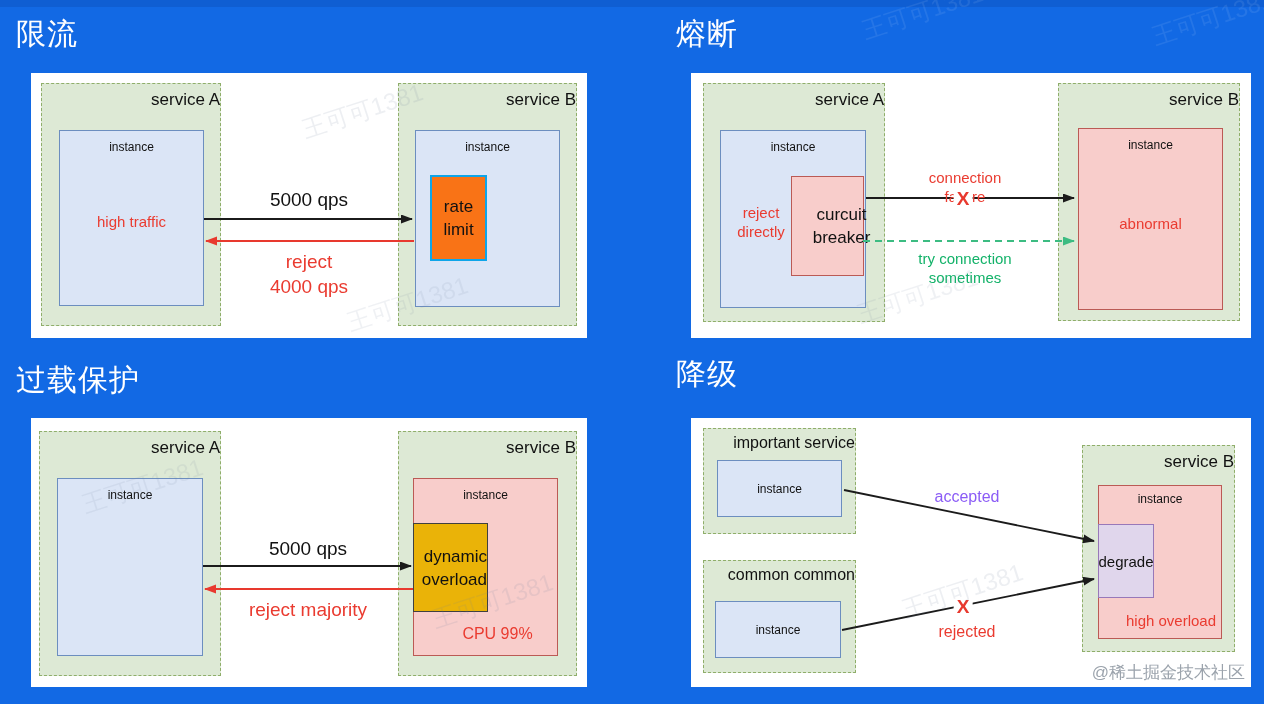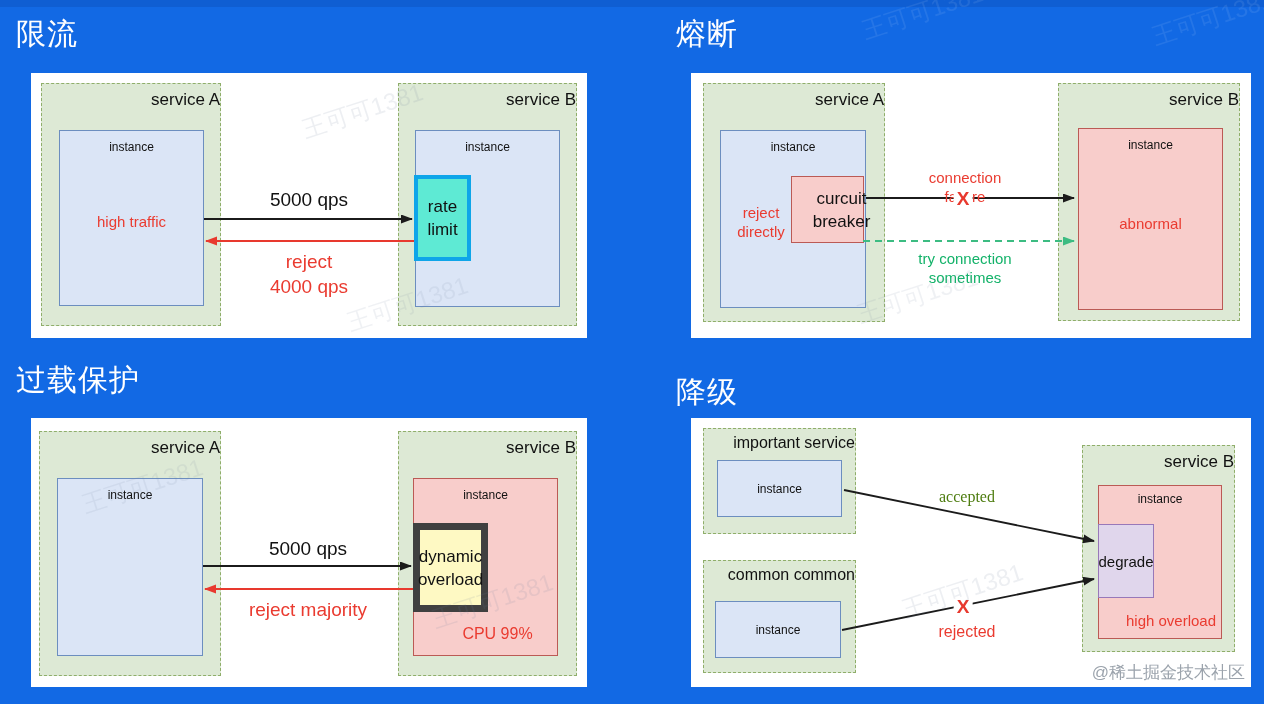--- a/index.html
+++ b/index.html
@@ -11,22 +11,22 @@
   .svc{position:absolute;background:#dde9d5;border:1.5px dashed #8fae6a;box-sizing:border-box;}
   .svc-label{position:absolute;top:6px;left:0;right:0;text-align:right;font-size:17px;color:#111;}
   .svc-label.sm{font-size:16px;top:5px;}
   .inst{position:absolute;background:#dbe5f6;border:1px solid #6c8ebf;box-sizing:border-box;text-align:center;}
   .inst.pink{background:#f8cdcb;border-color:#bb5a55;}
   .inst-label{margin-top:9px;font-size:12px;color:#111;}
   .inst.center{display:flex;align-items:center;justify-content:center;}
   .inst.center .inst-label{margin-top:0;}
   .gate{position:absolute;display:flex;flex-direction:column;align-items:center;justify-content:center;
         font-size:17px;line-height:23px;color:#111;text-align:center;box-sizing:border-box;}
-  .gate.yellow{background:#5eead4;border:4px solid #0ea5e9;}
-  .gate.orange{background:#fef9c3;border:7px solid #404040;}
+  .gate.yellow{background:#f97316;border:2px solid #0ea5e9;margin-left:16px;}
+  .gate.orange{background:#eab308;border:1px solid #404040;align-items:flex-end;}
   .gate.pinkg{background:#f8cdcb;border:1px solid #bb5a55;}
   .gate.purple{background:#e0d6ec;border:1px solid #9878b9;font-size:15px;}
   .note{position:absolute;text-align:center;font-size:15px;line-height:19px;}
   .note.md{font-size:16px;line-height:20px;}
   .red{color:#ea3b30;}
   .greent{color:#13b269;}
   .qps{position:absolute;text-align:center;font-size:19px;line-height:25px;color:#111;font-weight:500;}
   .qps.red{color:#ea3b30;}
   .ln{display:block;}
   .x-mark{position:absolute;transform:translate(-50%,-50%);color:#e8392e;font-size:19px;font-weight:600;
@@ -39,21 +39,21 @@
 </style>
 </head>
 <body>
 
 <div class="stage">
   <div class="topstrip"></div>
 
   <div class="qtitle" style="left:16px;top:16px;">限流</div>
   <div class="qtitle" style="left:676px;top:16px;">熔断</div>
   <div class="qtitle" style="left:16px;top:362px;">过载保护</div>
-  <div class="qtitle" style="left:676px;top:374px;">降级</div>
+  <div class="qtitle" style="left:676px;top:356px;">降级</div>
 
   <section class="panel" style="left:31px;top:73px;width:556px;height:265px;">
     <div class="svc" style="left:10px;top:10px;width:180px;height:243px;">
       <div class="svc-label">service A</div>
     </div>
     <div class="inst" style="left:28px;top:57px;width:145px;height:176px;">
       <div class="inst-label">instance</div>
     </div>
     <div class="note red" style="left:28px;top:139px;width:145px;">high traffic</div>
 
@@ -91,21 +91,21 @@
     <div class="svc" style="left:12px;top:10px;width:182px;height:239px;">
       <div class="svc-label">service A</div>
     </div>
     <div class="inst" style="left:29px;top:57px;width:146px;height:178px;">
       <div class="inst-label">instance</div>
     </div>
     <div class="note red" style="left:30px;top:130px;width:80px;">
       <span class="ln">reject</span>
       <span class="ln">directly</span>
     </div>
-    <div class="gate pinkg" style="left:100px;top:103px;width:73px;height:67px;padding-left:28px;">
+    <div class="gate pinkg" style="left:100px;top:103px;width:73px;height:100px;padding-left:28px;">
       <span class="ln">curcuit</span>
       <span class="ln">breaker</span>
     </div>
 
     <div class="svc" style="left:367px;top:10px;width:182px;height:238px;">
       <div class="svc-label">service B</div>
     </div>
     <div class="inst pink" style="left:387px;top:55px;width:145px;height:182px;">
       <div class="inst-label">instance</div>
     </div>
@@ -198,21 +198,21 @@
 
     <svg class="arrows" width="560" height="269">
       <defs>
         <marker id="p4b" markerUnits="userSpaceOnUse" markerWidth="13" markerHeight="10" refX="11" refY="4.5" orient="auto">
             <path d="M0,0L12,4.5L0,9Z" fill="#1b1b1b"></path>
           </marker>
       </defs>
       <line x1="153" y1="72" x2="403" y2="123" stroke="#1b1b1b" stroke-width="1.8" marker-end="url(#p4b)"></line>
       <line x1="151" y1="212" x2="403" y2="161" stroke="#1b1b1b" stroke-width="1.8" marker-end="url(#p4b)"></line>
     </svg>
-    <div class="note md" style="left:206px;top:69px;width:140px;color:#4d7c0f;font-family:Liberation Serif, serif;">accepted</div>
+    <div class="note md" style="left:206px;top:69px;width:140px;color:#8b5cf6;">accepted</div>
     <span class="x-mark" style="left:272px;top:188px;">X</span>
     <div class="note md red" style="left:206px;top:204px;width:140px;">rejected</div>
 
     <div class="wm-community">@稀土掘金技术社区</div>
   </section>
 
   <span class="wm-author" style="left:300px;top:95px;">王可可1381</span>
   <span class="wm-author" style="left:345px;top:288px;opacity:.10;">王可可1381</span>
   <span class="wm-author" style="left:855px;top:280px;opacity:.10;">王可可1381</span>
   <span class="wm-author" style="left:80px;top:470px;opacity:.10;">王可可1381</span>

